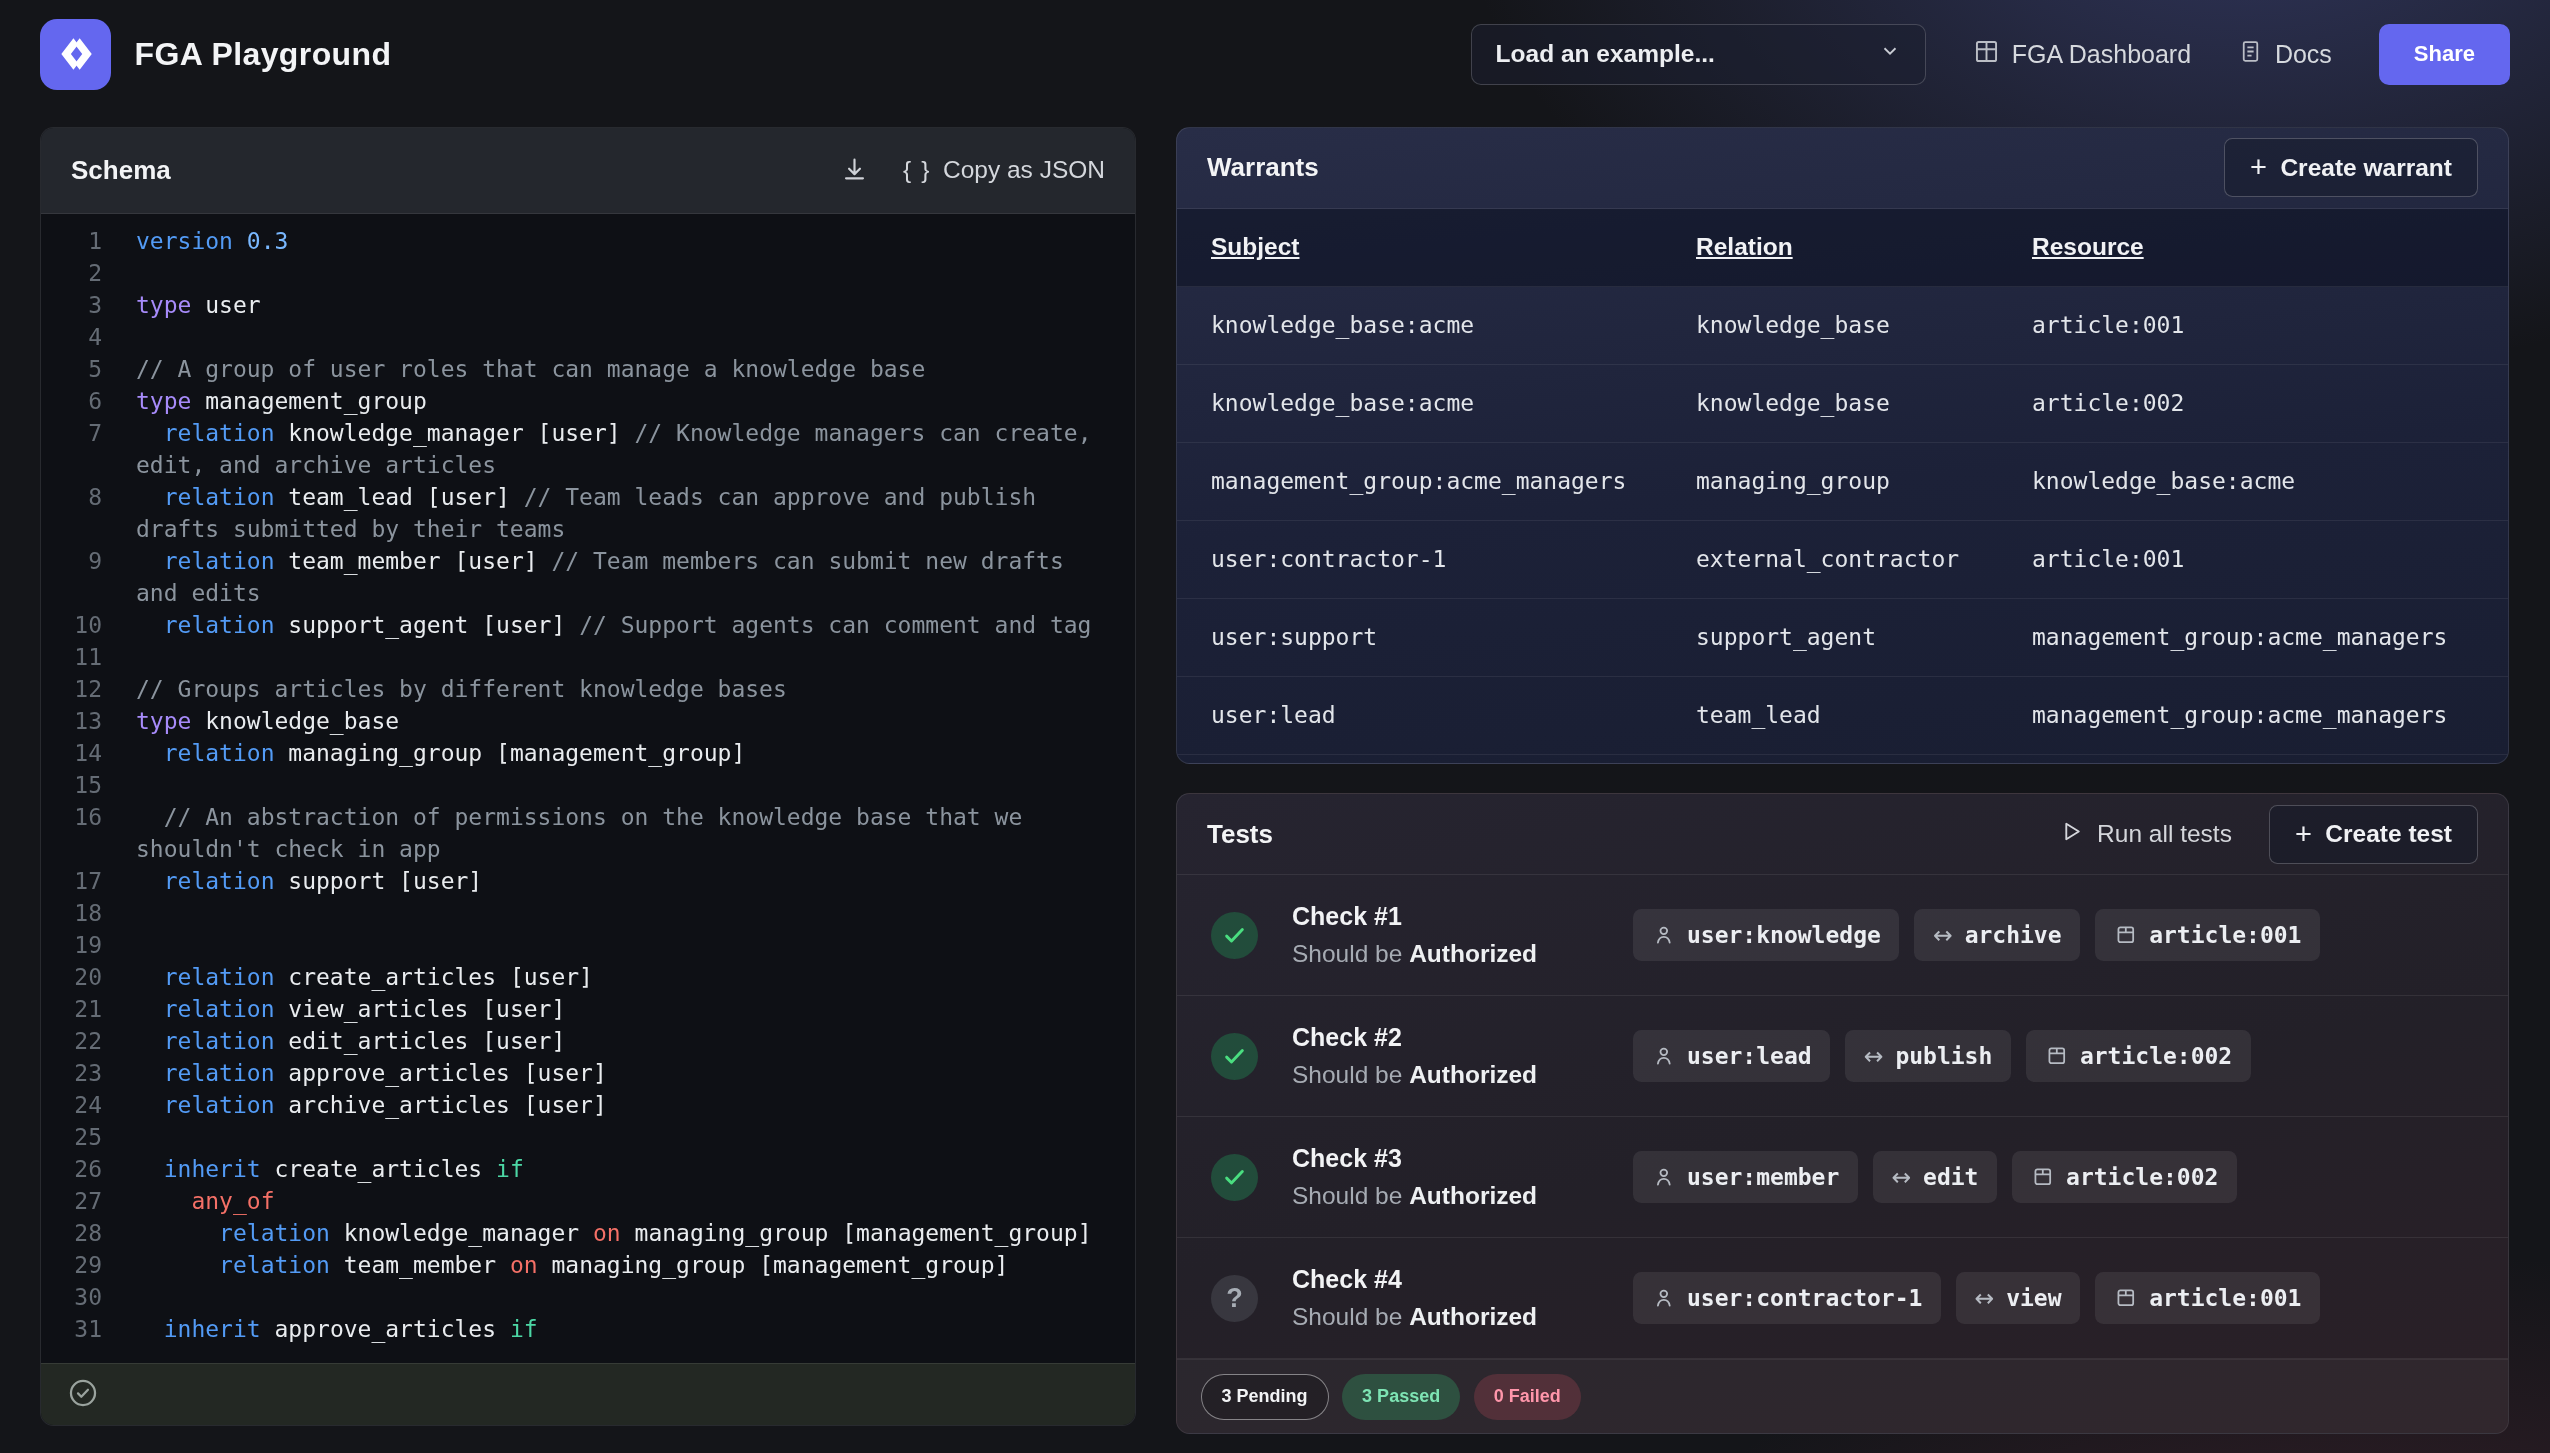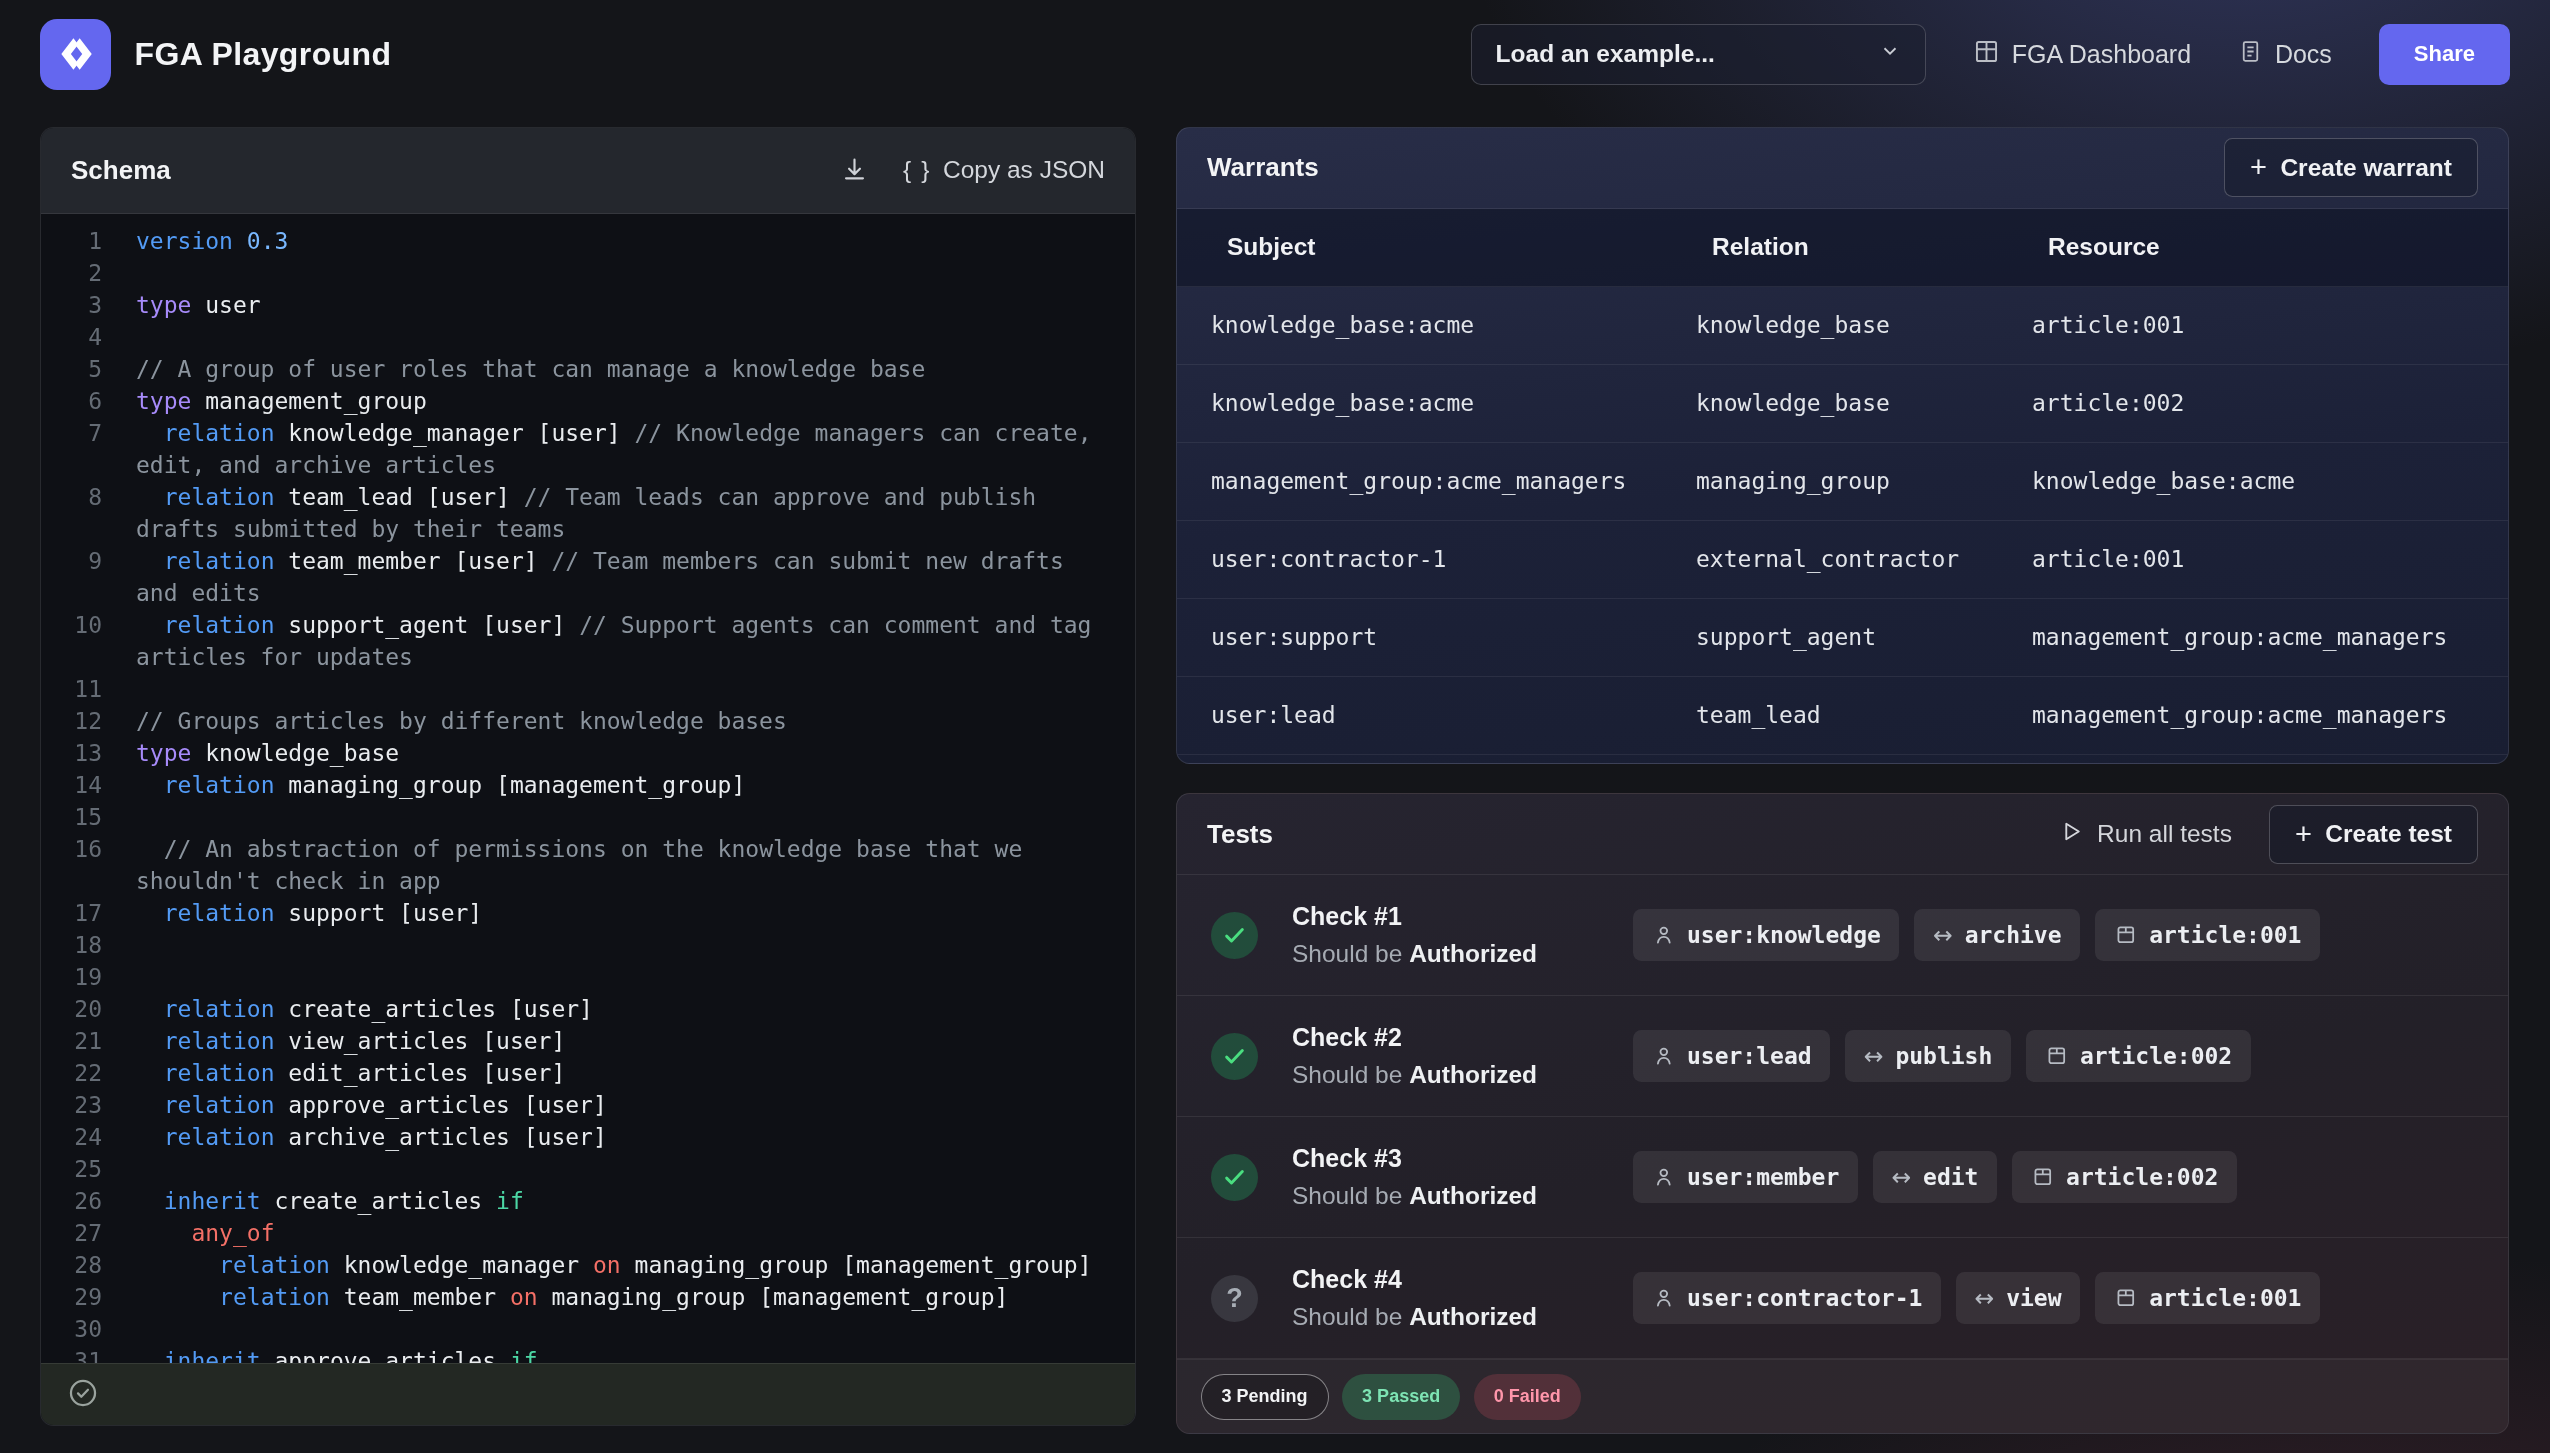--- a/index.html
+++ b/index.html
@@ -54,23 +54,23 @@
   
   .right-col { display:flex; flex-direction:column; gap:29.5px; width:1333px; }
   
   .warrants { height:637px; display:flex; flex-direction:column;
     background:linear-gradient(175deg, #282d47 0%, #1c2138 55%, #191e32 100%); }
   .warrants .panel-head { height:81px; }
   .create-btn { margin-left:auto; height:59px; padding:0 25px; display:flex; align-items:center; gap:13.5px;
     border:1.7px solid rgba(255,255,255,0.22); border-radius:8.4px; background:rgba(20,24,40,0.45);
     color:#f0f1f4; font-size:24.5px; font-weight:700; cursor:pointer; }
   .create-btn .plus { font-size:29px; font-weight:400; line-height:1; }
-  .w-grid-head { display:grid; grid-template-columns:485px 336px 1fr; padding:0 0 0 50px;
+  .w-grid-head { display:grid; grid-template-columns:485px 336px 1fr; padding:0 0 0 34px;
     height:78px; align-items:center; background:rgba(6,10,27,0.45);
-    border-bottom:0.8px solid rgba(255,255,255,0.08); font-size:24.5px; font-weight:700; color:#f1f2f5; }
+    border-bottom:0.8px solid rgba(255,255,255,0.08); font-size:24.5px; font-weight:700; color:#f1f2f5;text-decoration:underline; }
   .w-row { display:grid; grid-template-columns:485px 336px 1fr; padding-left:34px; height:78px;
     align-items:center; border-bottom:0.8px solid rgba(255,255,255,0.07);
     font-family:"DejaVu Sans Mono", monospace; font-size:23px; color:#e2e5ea; }
   
   .tests { height:641px; display:flex; flex-direction:column;
     background:linear-gradient(168deg, #262430 0%, #232028 52%, #2b2027 100%); }
   .tests .panel-head { height:81px; }
   .tests-actions { margin-left:auto; display:flex; align-items:center; gap:37px; }
   .run-all { display:flex; align-items:center; gap:13.5px; font-size:24.5px; color:#d4d6db; cursor:pointer; }
   .checks { flex:1; overflow:hidden; display:flex; flex-direction:column; }
@@ -205,24 +205,20 @@
         </div>
         <div class="code-row">
           <span class="ln"></span>
           <span class="code-text"><span class="tok-c">and edits</span></span>
         </div>
         <div class="code-row">
           <span class="ln">10</span>
           <span class="code-text"><span class="tok-d">  </span><span class="tok-k">relation</span><span class="tok-d"> support_agent [user] </span><span class="tok-c">// Support agents can comment and tag</span></span>
         </div>
         <div class="code-row">
-          <span class="ln"></span>
-          <span class="code-text"><span class="tok-c">articles for updates</span></span>
-        </div>
-        <div class="code-row">
           <span class="ln">11</span>
           <span class="code-text"></span>
         </div>
         <div class="code-row">
           <span class="ln">12</span>
           <span class="code-text"><span class="tok-c">// Groups articles by different knowledge bases</span></span>
         </div>
         <div class="code-row">
           <span class="ln">13</span>
           <span class="code-text"><span class="tok-t">type</span><span class="tok-d"> knowledge_base</span></span>

